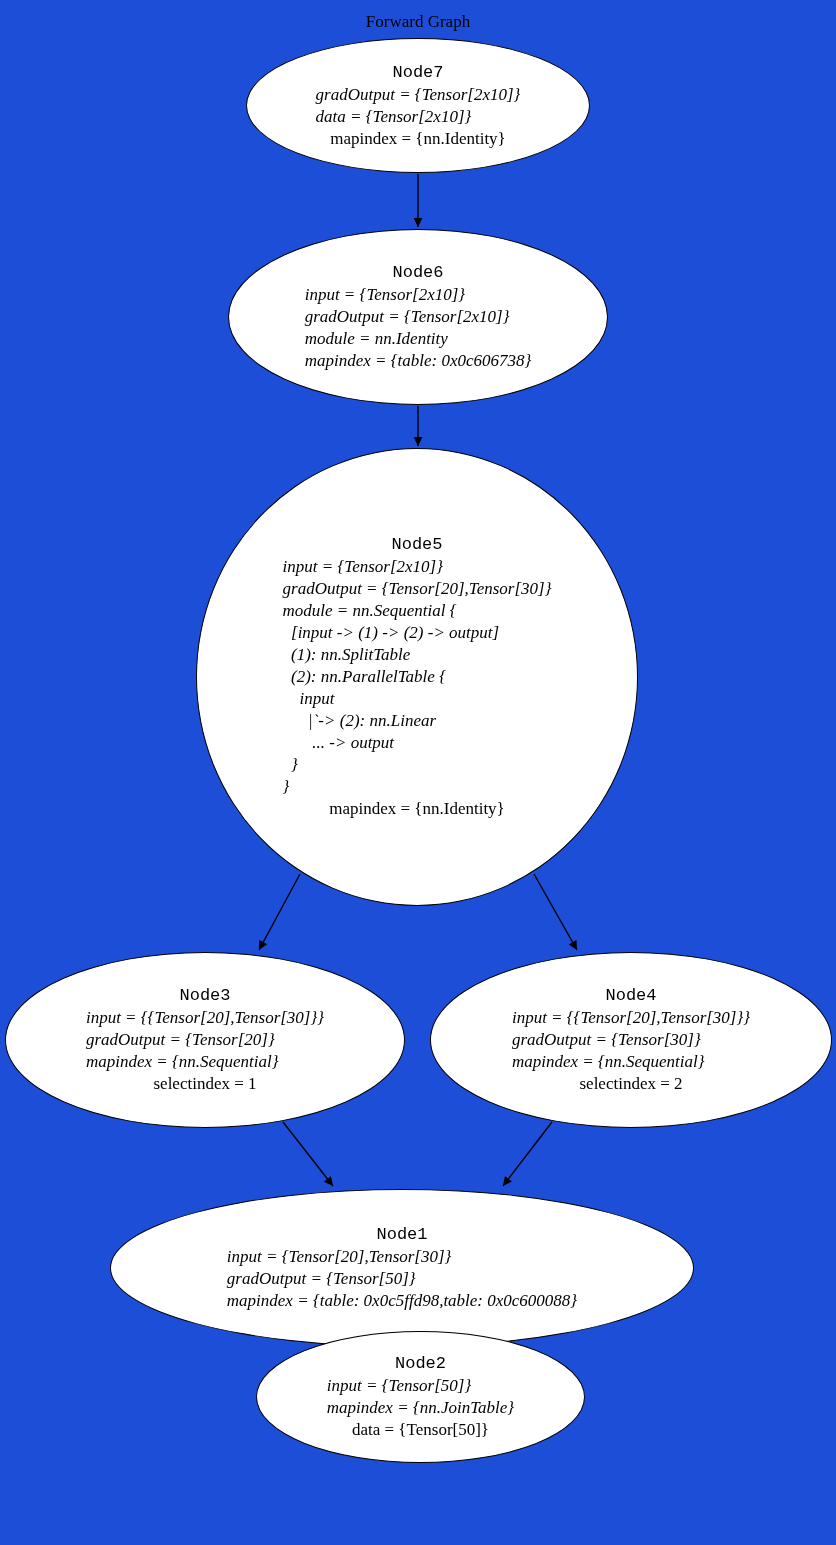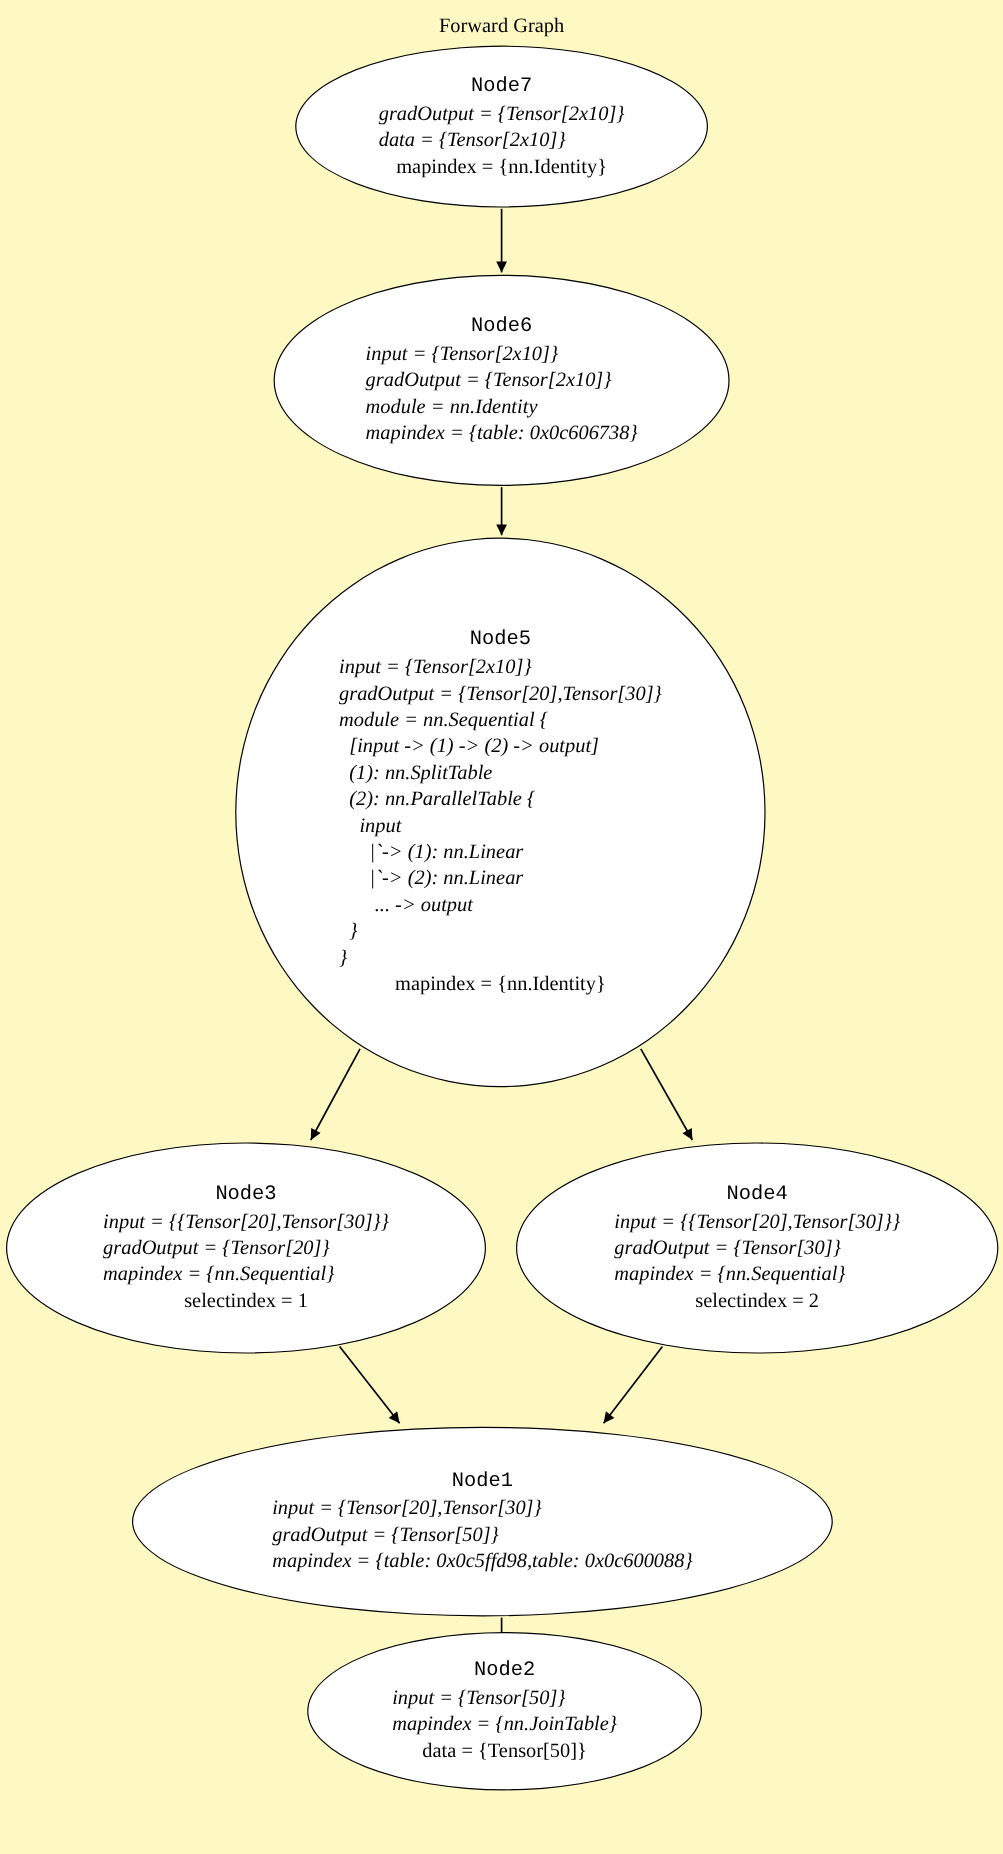--- a/index.html
+++ b/index.html
@@ -1,20 +1,20 @@
 <!DOCTYPE html>
 <html><head>
 <meta charset="utf-8">
 <style>
   html, body { margin: 0; padding: 0; background: #ffffff; }
   .canvas {
     position: relative;
     width: 836px;
     height: 1545px;
-    background: #fef9c3;
+    background: #1d4ed8;
     color: #000000;
     font-family: "Liberation Serif", "DejaVu Serif", serif;
     overflow: hidden;
   }
   .graph-title {
     position: absolute;
     top: 11px;
     left: 0;
     width: 100%;
     text-align: center;
@@ -91,21 +91,20 @@
   <div class="node" style="left:196px; top:448px; width:442px; height:458px;">
     <div class="node-title">Node5</div>
     <div class="node-lines">
       <div class="line">input = {Tensor[2x10]}</div>
       <div class="line">gradOutput = {Tensor[20],Tensor[30]}</div>
       <div class="line">module = nn.Sequential {</div>
       <div class="line">  [input -&gt; (1) -&gt; (2) -&gt; output]</div>
       <div class="line">  (1): nn.SplitTable</div>
       <div class="line">  (2): nn.ParallelTable {</div>
       <div class="line">    input</div>
-      <div class="line">      |`-&gt; (1): nn.Linear</div>
       <div class="line">      |`-&gt; (2): nn.Linear</div>
       <div class="line">       ... -&gt; output</div>
       <div class="line">  }</div>
       <div class="line">}</div>
     </div>
     <div class="center-line">mapindex = {nn.Identity}</div>
   </div>
 
   <div class="node" style="left:5px; top:952px; width:400px; height:176px;">
     <div class="node-title">Node3</div>
@@ -129,21 +128,21 @@
 
   <div class="node" style="left:110px; top:1189px; width:584px; height:158px;">
     <div class="node-title">Node1</div>
     <div class="node-lines">
       <div class="line">input = {Tensor[20],Tensor[30]}</div>
       <div class="line">gradOutput = {Tensor[50]}</div>
       <div class="line">mapindex = {table: 0x0c5ffd98,table: 0x0c600088}</div>
     </div>
   </div>
 
-  <div class="node" style="left:256px; top:1360px; width:329px; height:132px;">
+  <div class="node" style="left:256px; top:1331px; width:329px; height:132px;">
     <div class="node-title">Node2</div>
     <div class="node-lines">
       <div class="line">input = {Tensor[50]}</div>
       <div class="line">mapindex = {nn.JoinTable}</div>
     </div>
     <div class="center-line">data = {Tensor[50]}</div>
   </div>
 
 </div>
 

